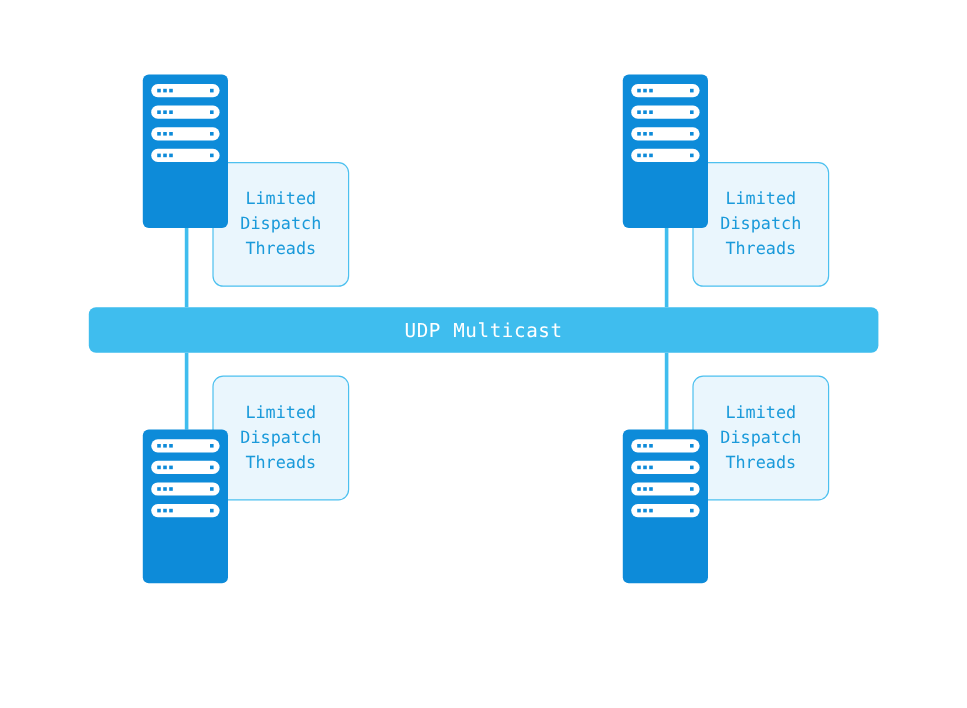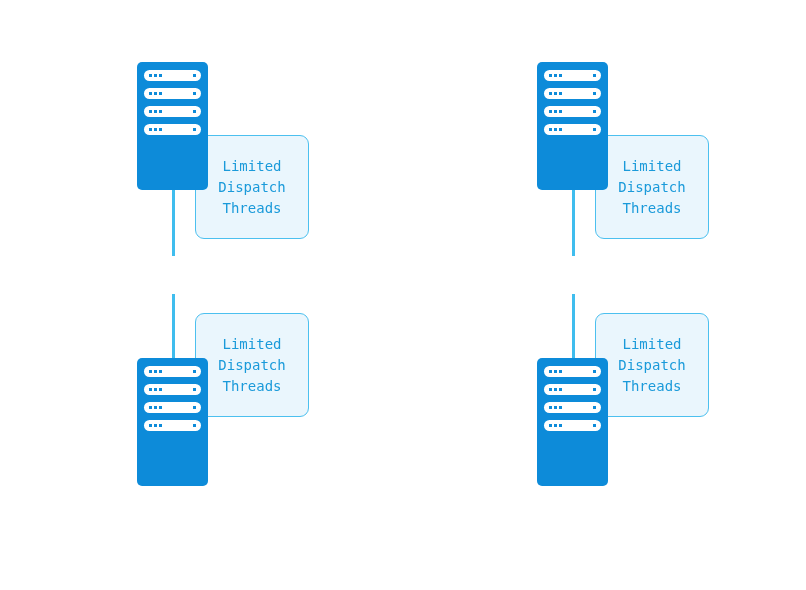--- a/index.html
+++ b/index.html
@@ -11,21 +11,20 @@
     height: 590px;
     background: #ffffff;
     font-family: "DejaVu Sans Mono", monospace;
     overflow: hidden;
   }
   #canvas {
     position: relative;
     width: 746px;
     height: 590px;
     background: #ffffff;
-    margin-left: 18px;
   }
 
   
   .connector {
     position: absolute;
     width: 3px;
     background: #3fbdee;
   }
 
   
@@ -291,14 +290,17 @@
         <span class="slot-dots">
             <i></i>
             <i></i>
             <i></i>
           </span>
         <span class="slot-led"></span>
       </div>
     </div>
   </div>
 
+  <div class="bus-bar">
+    <span class="bus-bar-label">UDP Multicast</span>
+  </div>
 
 </div>
 
 </body></html>

